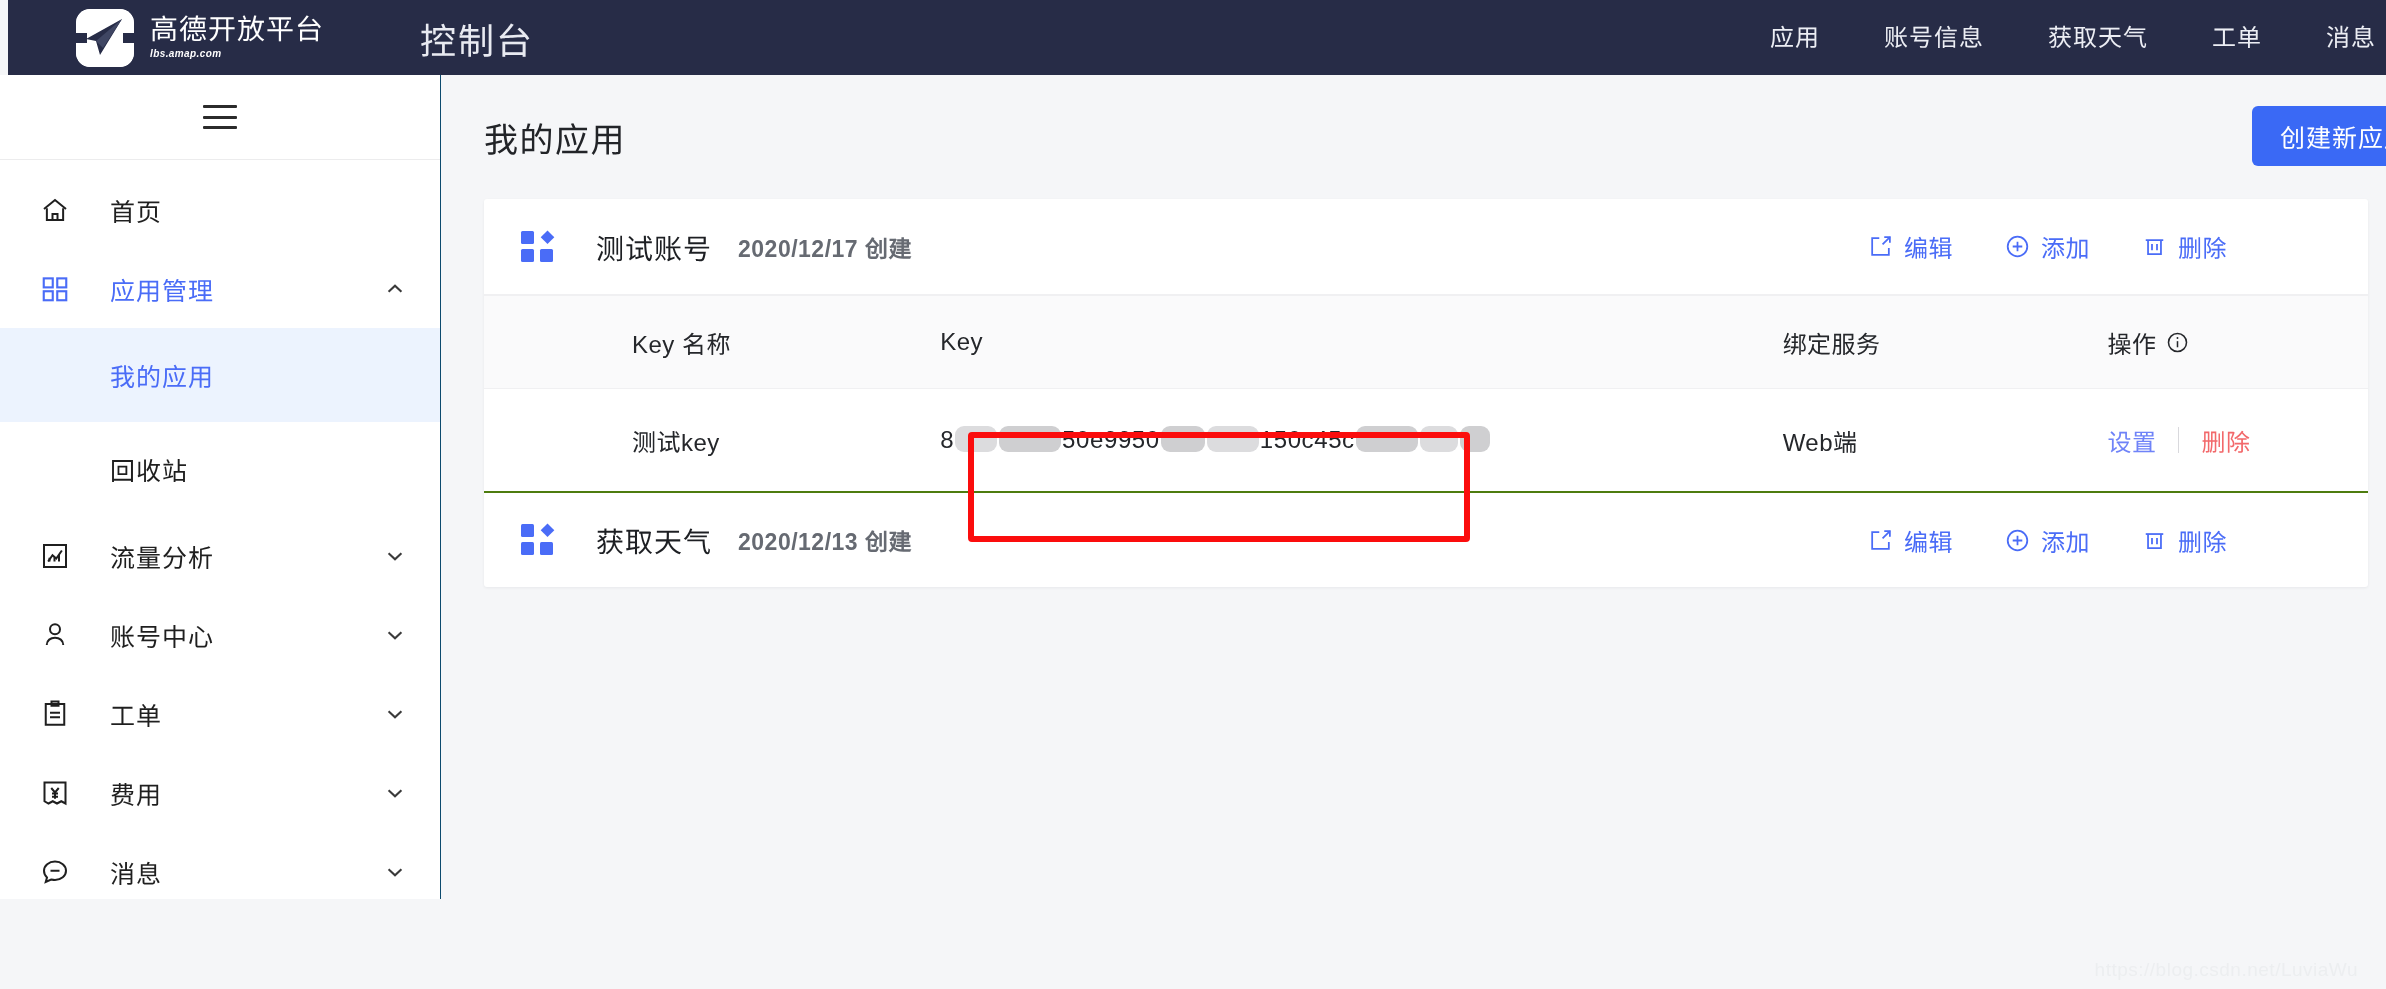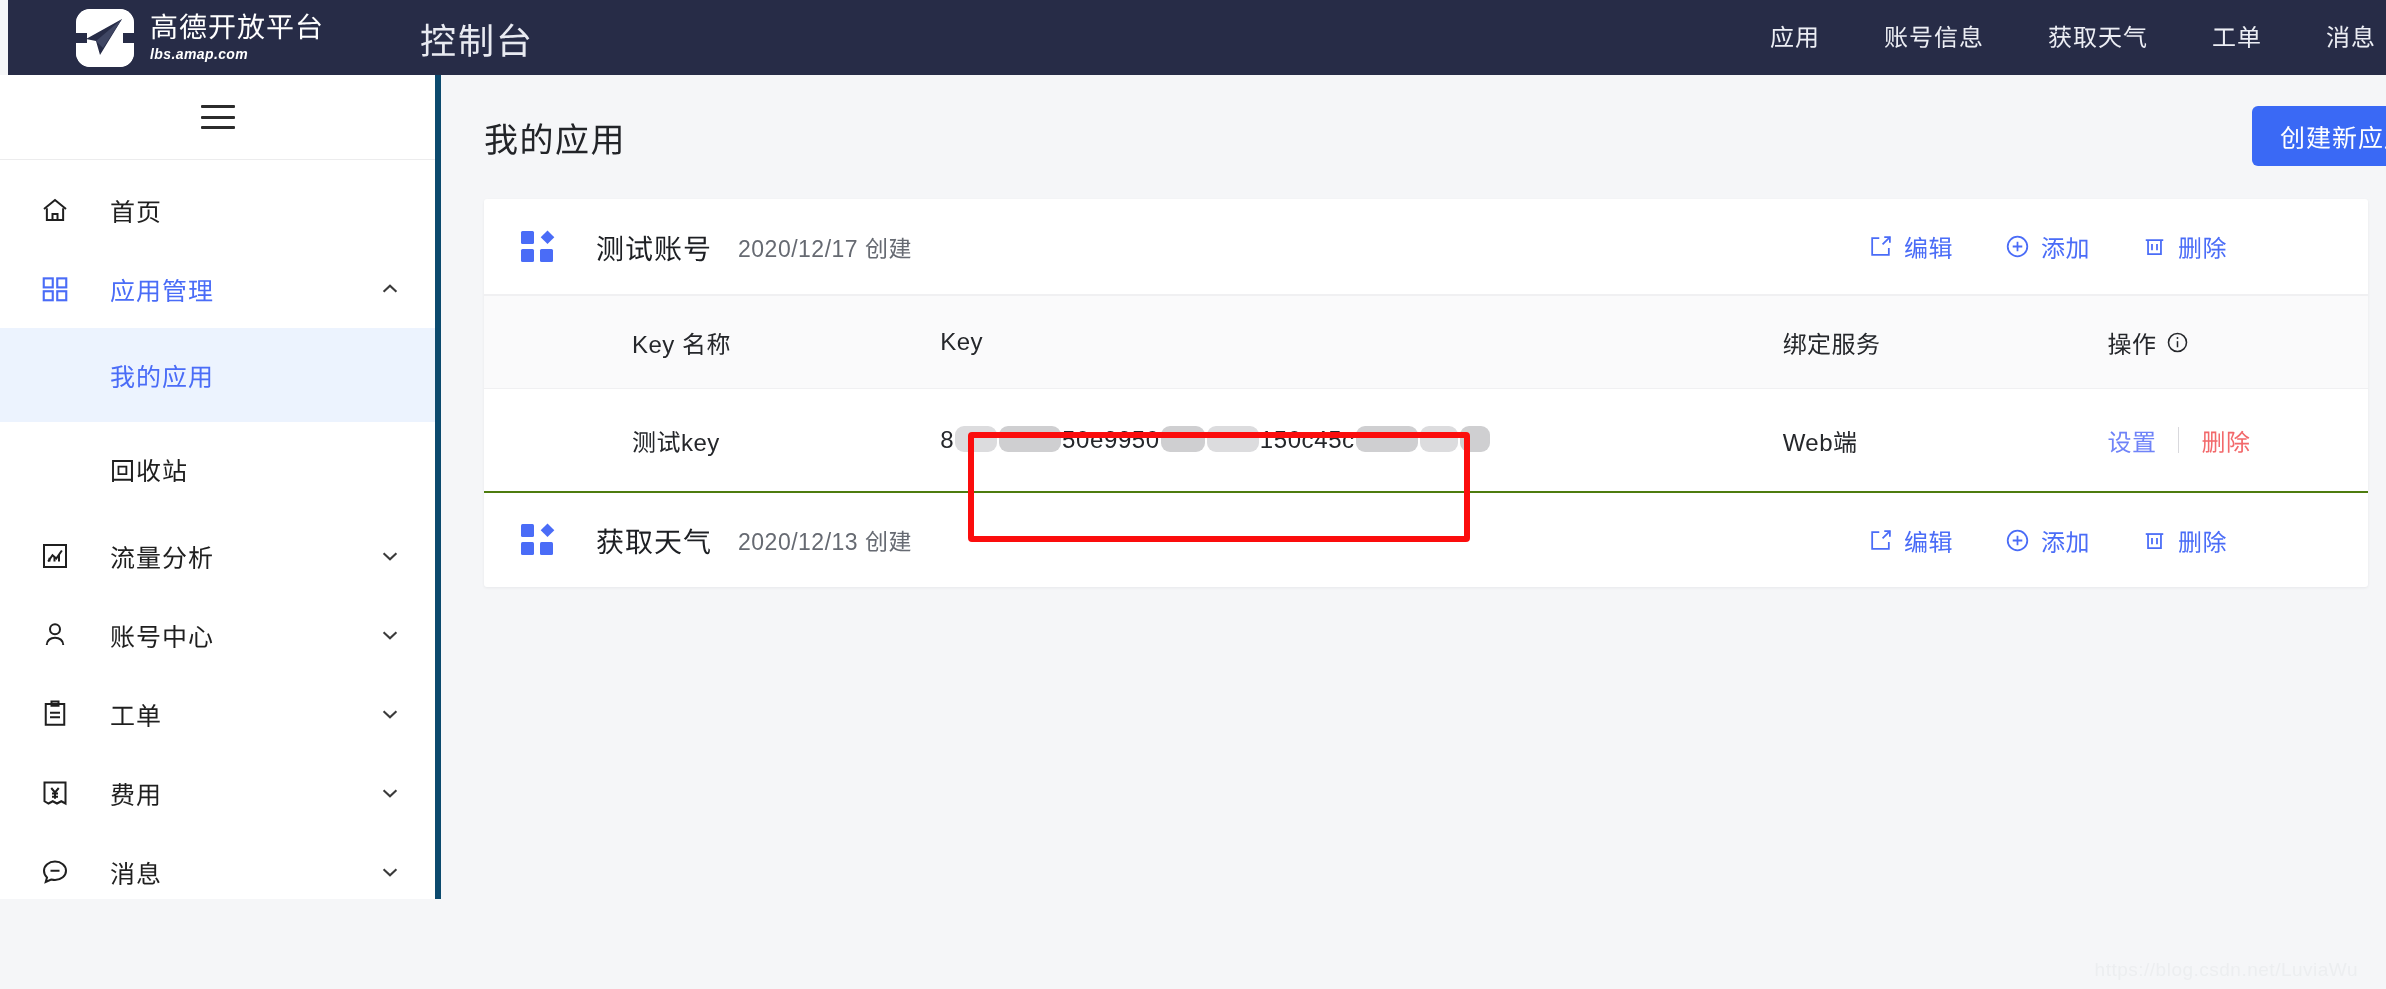--- a/index.html
+++ b/index.html
@@ -54,21 +54,21 @@
 
   .brand-text { display: flex; flex-direction: column; line-height: 1; }
   .brand-title {
     font-size: 28px;
     color: #ffffff;
     letter-spacing: 1px;
     font-weight: 400;
     white-space: nowrap;
   }
   .brand-sub {
-    font-size: 14px;
+    font-size: 10px;
     color: #ffffff;
     font-style: italic;
     font-weight: 700;
     margin-top: 5px;
     letter-spacing: 0.4px;
     white-space: nowrap;
   }
 
   .console-label {
     margin-left: 96px;
@@ -96,21 +96,21 @@
   }
   .topnav-item:last-child { padding-right: 0; margin-right: 18px; }
 
   
   .sidebar {
     position: absolute;
     top: 75px; left: 0;
     width: 441px;
     height: 824px;
     background: #ffffff;
-    border-right: 6px solid #0c4a6e;
+    border-right: 1px solid #0c4a6e;
     overflow: hidden;
     z-index: 20;
   }
 
   .sidebar-head {
     height: 85px;
     border-bottom: 1px solid #ececed;
     display: flex;
     align-items: center;
     justify-content: center;
@@ -260,20 +260,21 @@
     color: #1d1f23;
     letter-spacing: 1px;
     white-space: nowrap;
   }
   .app-date {
     margin-left: 26px;
     font-size: 23px;
     color: #666a72;
     white-space: nowrap;
     letter-spacing: 0.5px;
+    font-weight: bold;
   }
 
   .app-actions {
     margin-left: auto;
     display: flex;
     align-items: center;
     padding-right: 0;
     overflow: hidden;
     width: 560px;
     justify-content: flex-start;

